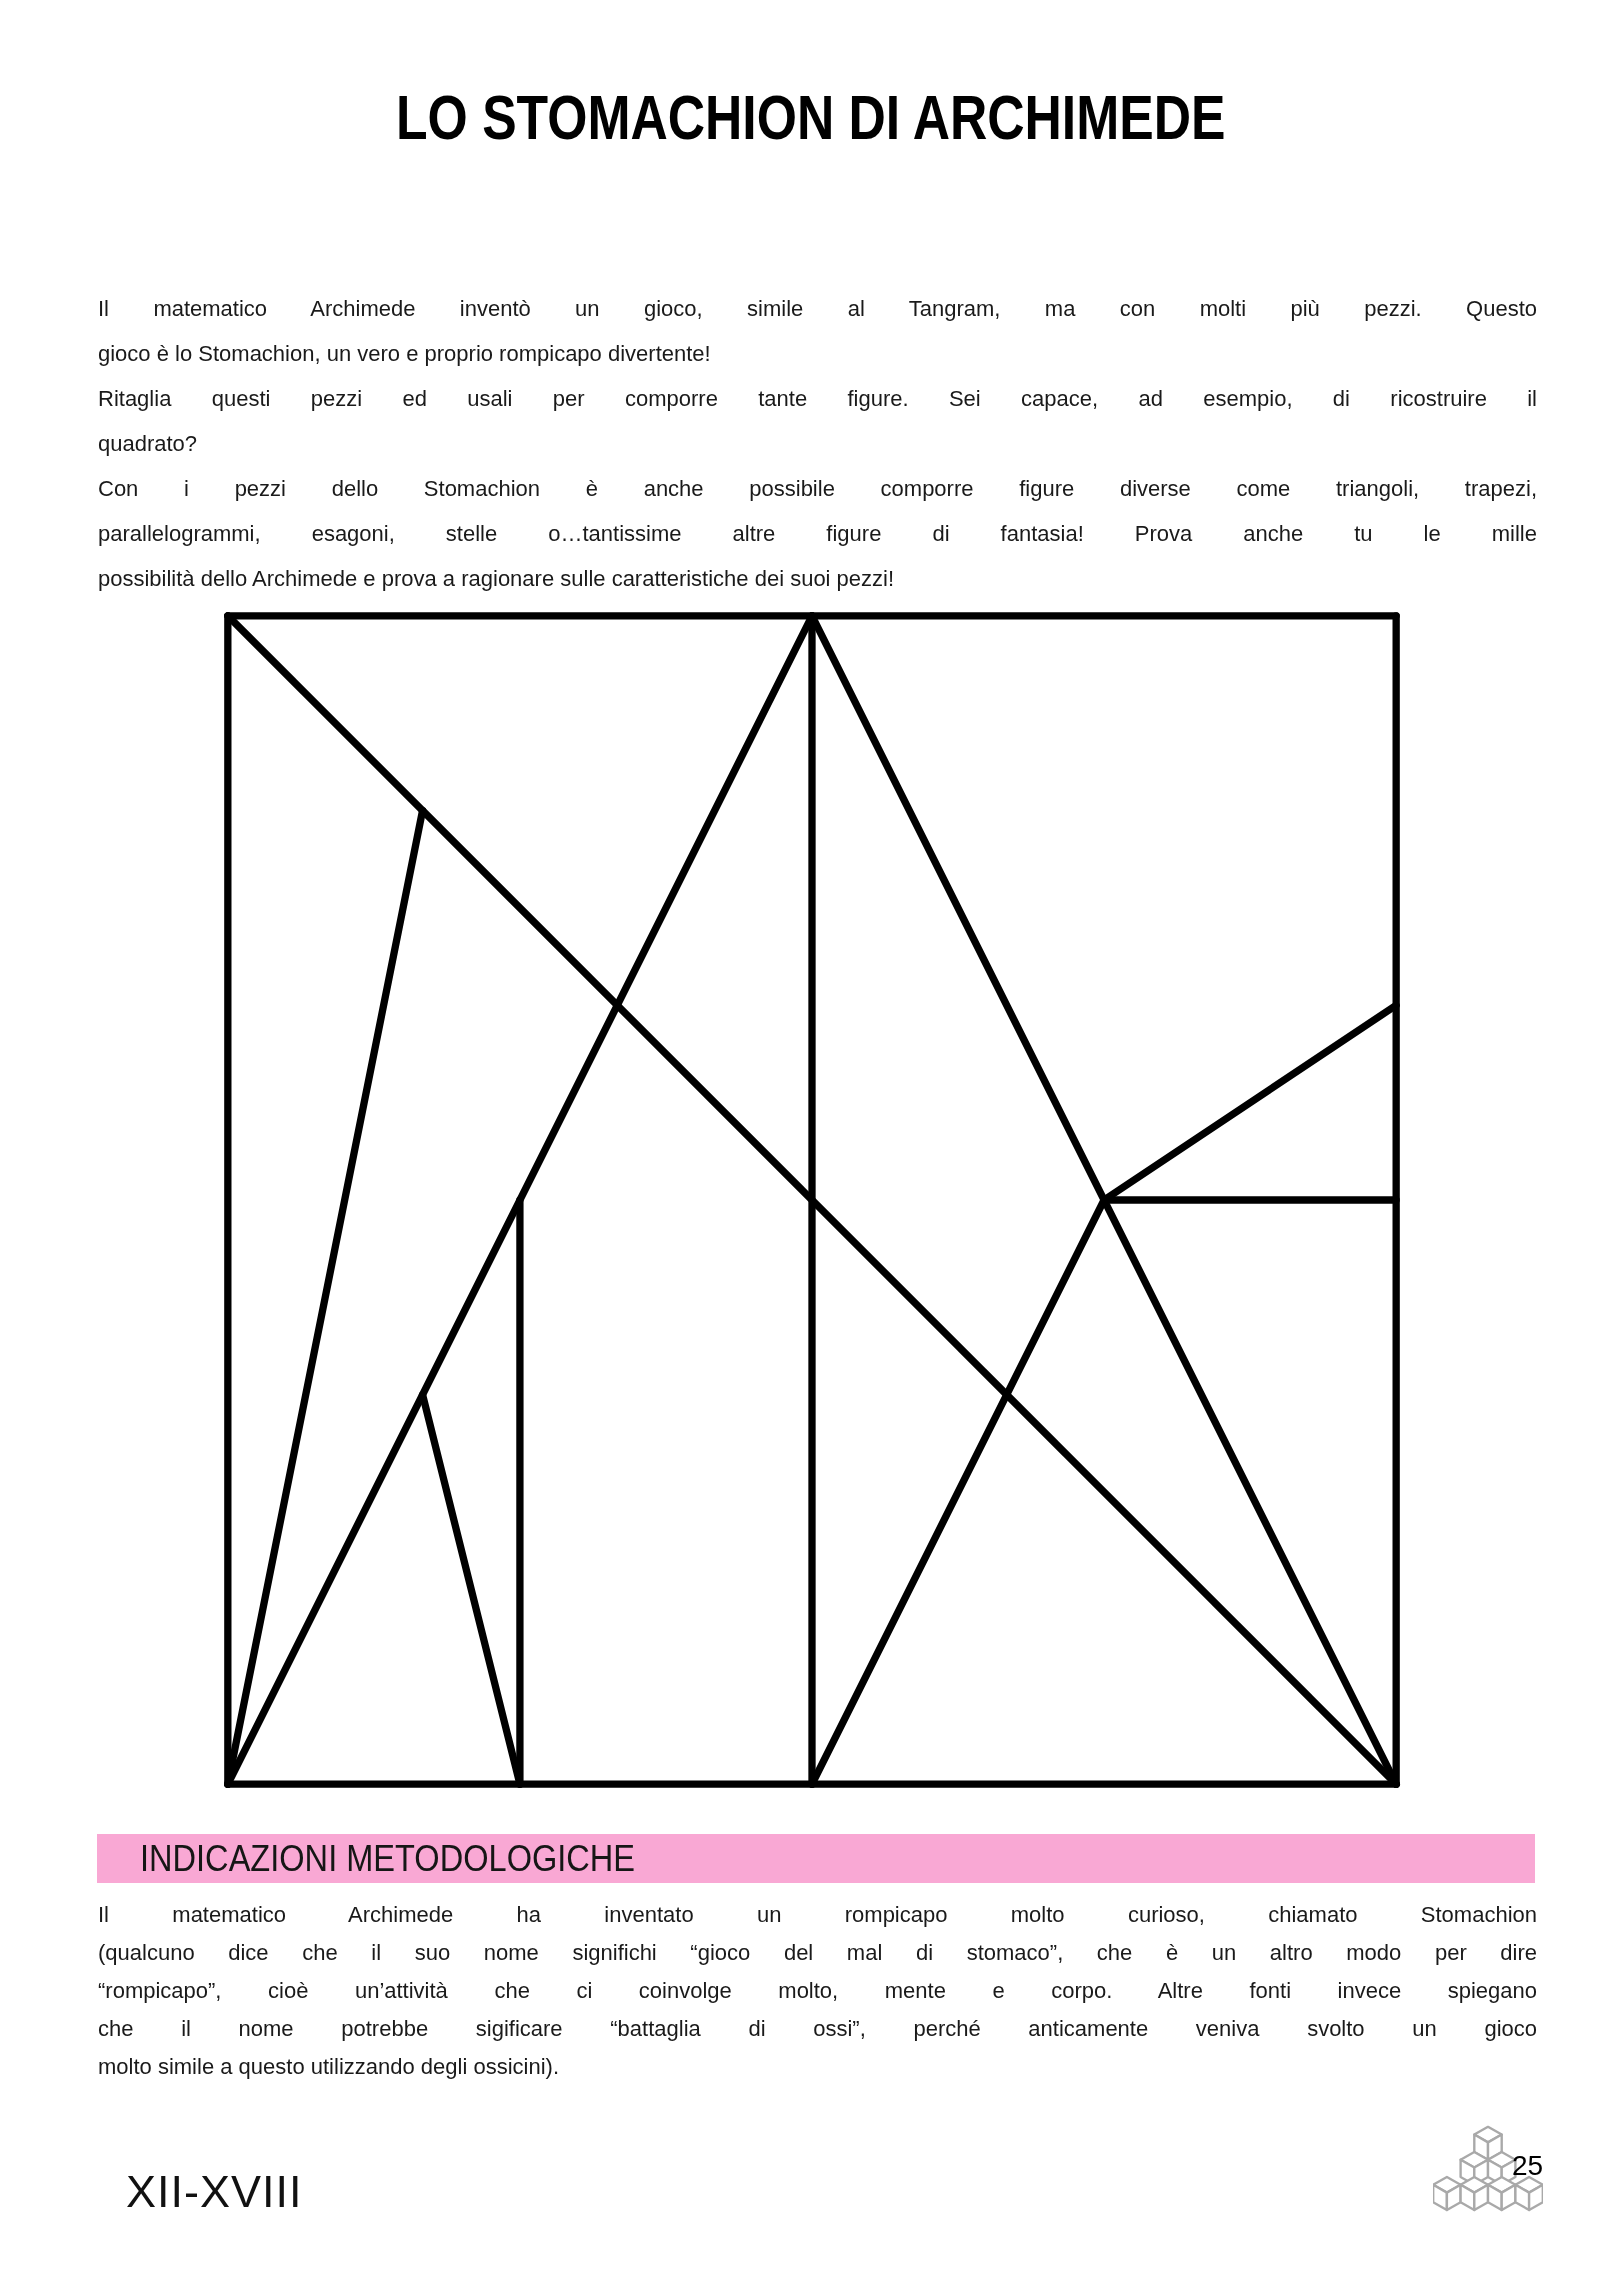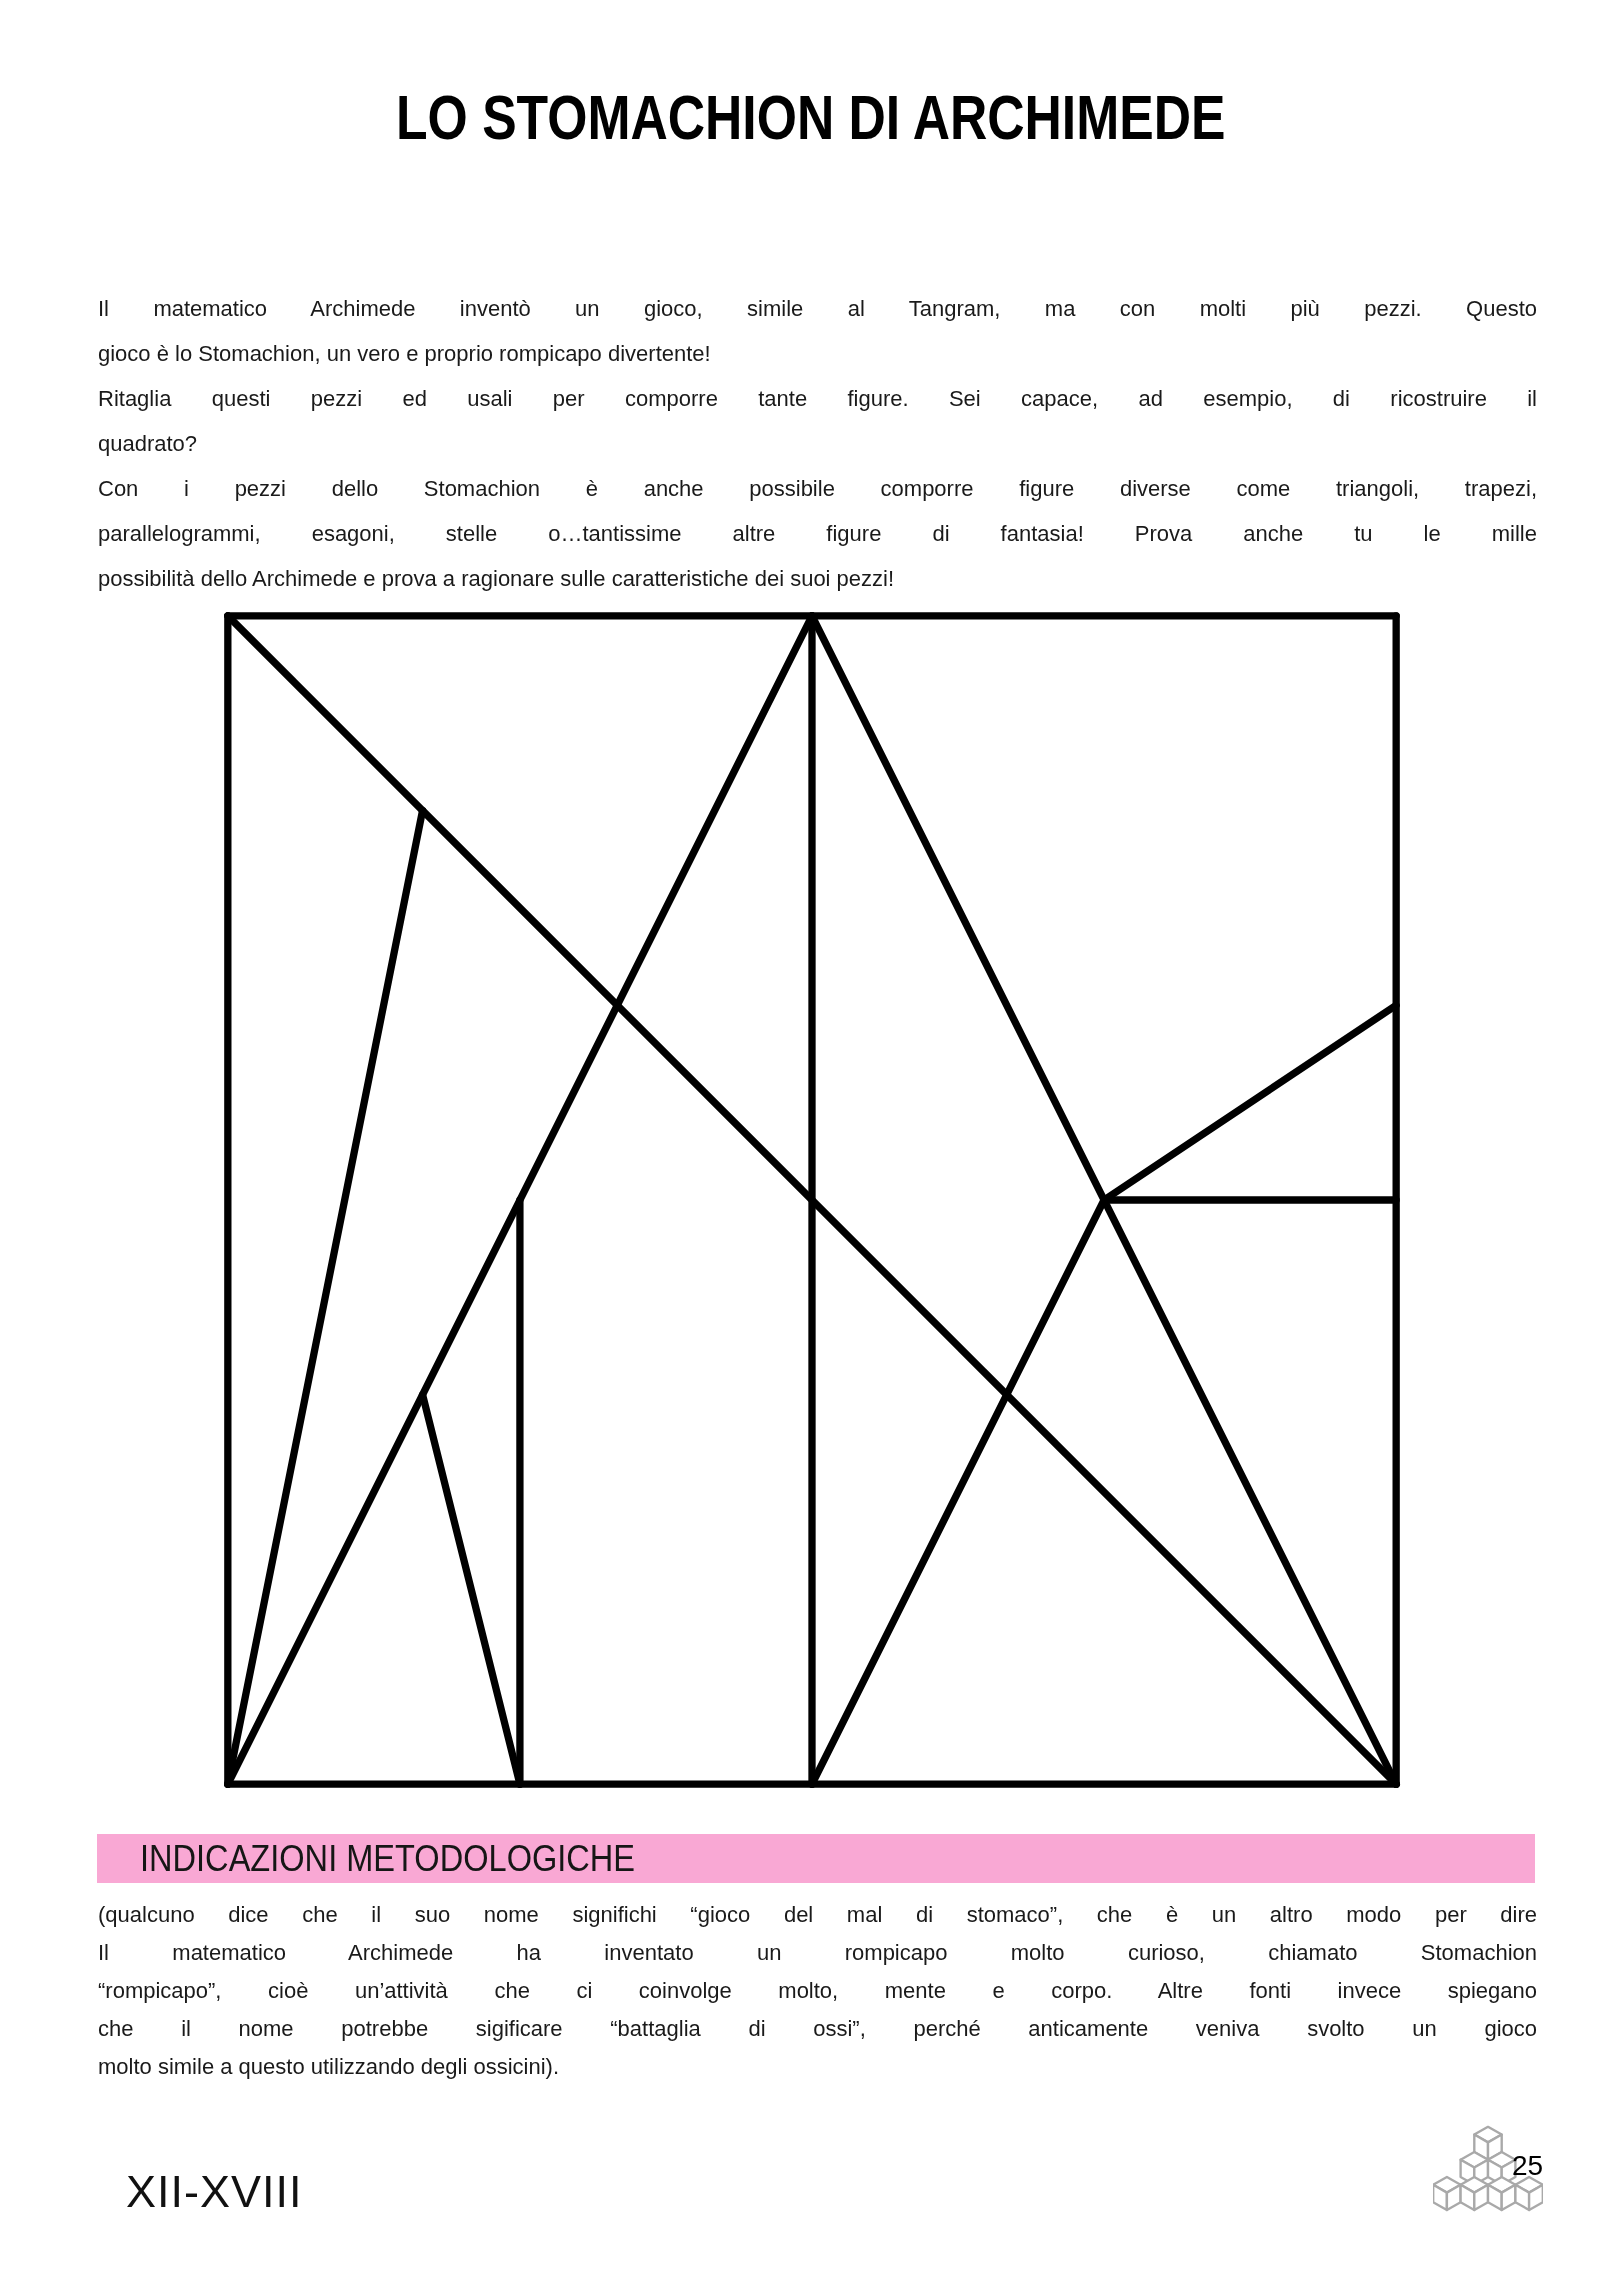--- a/index.html
+++ b/index.html
@@ -99,22 +99,22 @@
       <line x1="9" y1="6" x2="12" y2="4" stroke="#000000" stroke-width="0.075" stroke-linecap="round"></line>
       <line x1="9" y1="6" x2="12" y2="6" stroke="#000000" stroke-width="0.075" stroke-linecap="round"></line>
       <line x1="9" y1="6" x2="6" y2="12" stroke="#000000" stroke-width="0.075" stroke-linecap="round"></line>
     </svg>
 
   <div class="banner" id="method-banner" style="background: #f9a8d4;">
     <span class="condensed">INDICAZIONI METODOLOGICHE</span>
   </div>
 
   <div class="body-block bottom" id="method-block">
+      <div class="jline">Il matematico Archimede ha inventato un rompicapo molto curioso, chiamato Stomachion</div>
       <div class="jline">(qualcuno dice che il suo nome significhi “gioco del mal di stomaco”, che è un altro modo per dire</div>
-      <div class="jline">Il matematico Archimede ha inventato un rompicapo molto curioso, chiamato Stomachion</div>
       <div class="jline">“rompicapo”, cioè un’attività che ci coinvolge molto, mente e corpo. Altre fonti invece spiegano</div>
       <div class="jline">che il nome potrebbe sigificare “battaglia di ossi”, perché anticamente veniva svolto un gioco</div>
       <div class="jline plast">molto simile a questo utilizzando degli ossicini).</div>
     </div>
 
   <div class="footer-code">XII-XVIII</div>
 
   <svg class="logo-svg" id="logo-svg" width="110" height="95" viewBox="0 0 120 104">
       <g>
         <path d="M 60 2 L 75 10.5 L 60 19 L 45 10.5 Z" fill="#ffffff" stroke="#a9a9a9" stroke-width="2.6" stroke-linejoin="round"></path>

